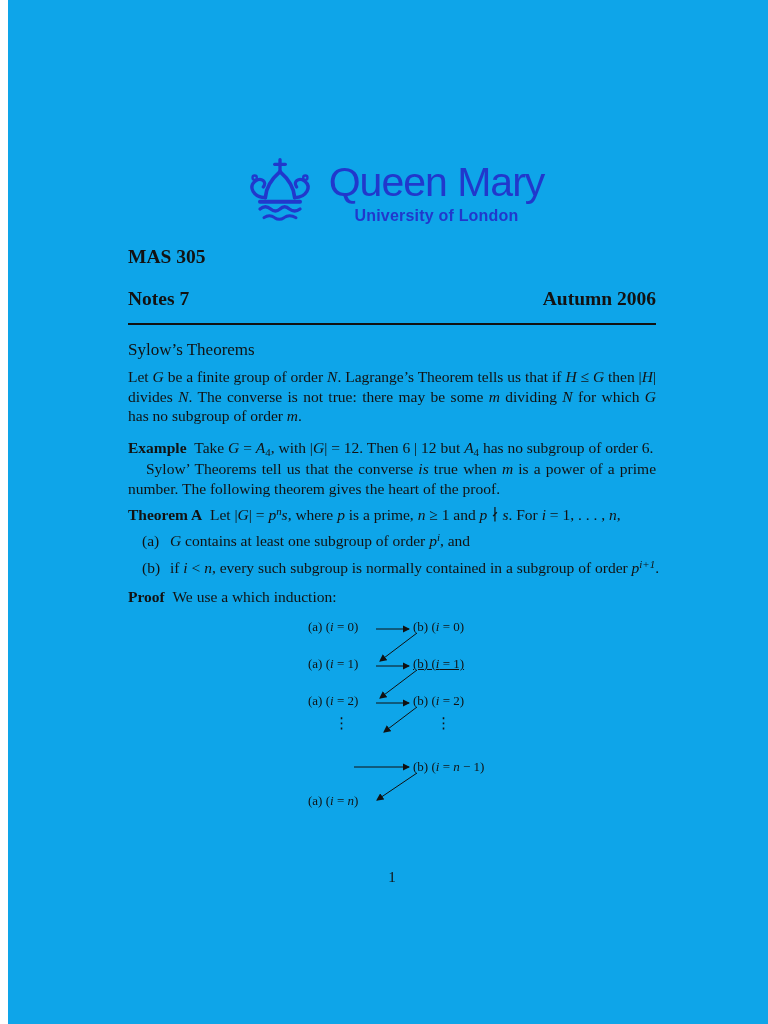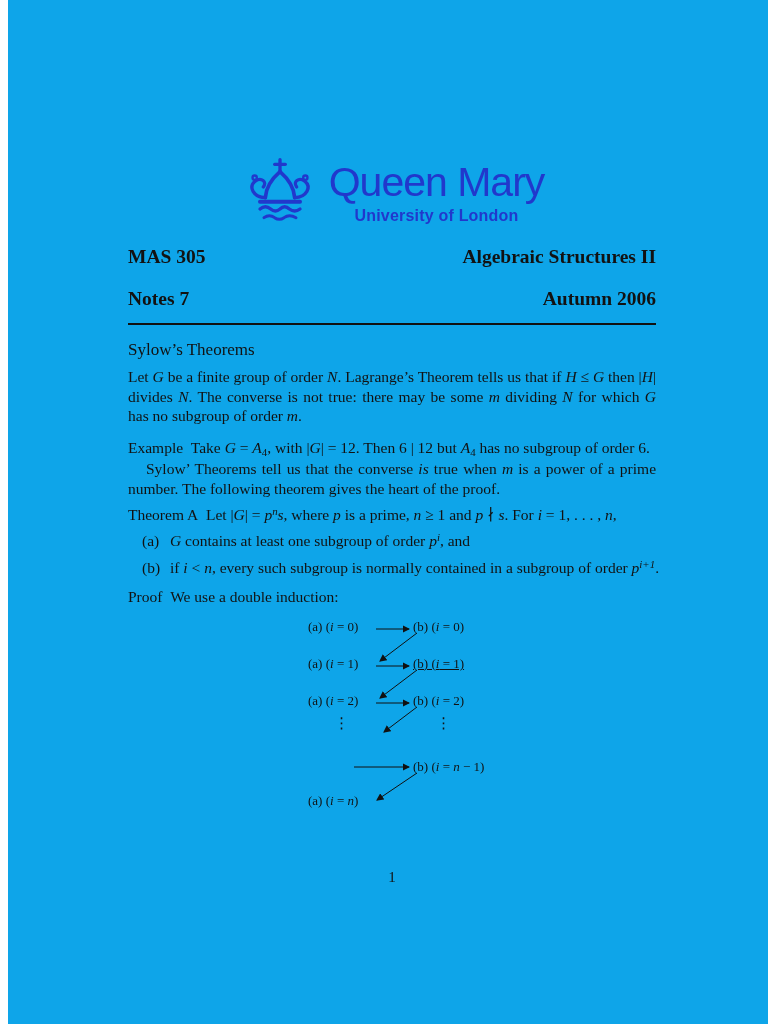--- a/index.html
+++ b/index.html
@@ -12,21 +12,21 @@
   .logo-text{margin-left:9px;display:flex;flex-direction:column;}
   .wordmark{font-family:"Liberation Sans","DejaVu Sans",sans-serif;font-size:41px;line-height:1.05;letter-spacing:-1px;color:#2138cc;}
   .subtitle{font-family:"Liberation Sans","DejaVu Sans",sans-serif;font-size:16px;font-weight:bold;color:#2138cc;margin-top:2px;letter-spacing:0.2px;text-align:center;}
   
   .hdr-row{display:flex;justify-content:space-between;font-weight:bold;font-size:19.5px;}
   .rule{height:1.6px;background:#111;}
   .sec-heading{font-weight:normal;font-size:17px;}
   .body-par{font-size:15.5px;line-height:1.27;text-align:justify;}
   .indent{text-indent:18px;}
   .it{font-style:italic;}
-  .bf{font-weight:normal;}
+  .bf{font-weight:bold;}
   .sup{position:relative;top:-0.45em;font-size:0.7em;}
   .sub{position:relative;top:0.25em;font-size:0.7em;}
   .list-item{display:flex;font-size:15.5px;line-height:1.27;padding-left:14px;}
   .list-marker{width:28px;flex:none;}
   .list-text{flex:1;text-align:justify;}
   
   .diagram{height:205px;}
   .dlabel{position:absolute;font-size:13px;white-space:nowrap;}
   .vdots{position:absolute;font-size:15px;}
   .arrow-svg{position:absolute;left:0;top:0;pointer-events:none;}
@@ -54,21 +54,20 @@
       </svg>
     </span>
     <span class="logo-text">
       <span class="wordmark">Queen Mary</span>
       <span class="subtitle">University of London</span>
     </span>
   </div>
 
   <div class="abs content hdr-row" style="top:246px;">
     <span>MAS 305</span>
-    <span>Algebraic Structures II</span>
   </div>
   <div class="abs content hdr-row" style="top:288px;">
     <span>Notes 7</span>
     <span>Autumn 2006</span>
   </div>
   <div class="abs content rule" style="top:323px;"></div>
 
   <div class="abs content sec-heading" style="top:340px;">Sylow’s Theorems</div>
 
   <div class="abs content body-par" style="top:367px;"><span>Let </span><span class="it">G</span><span> be a finite group of order </span><span class="it">N</span><span>. Lagrange’s Theorem tells us that if </span><span class="it">H</span><span> ≤ </span><span class="it">G</span><span> then |</span><span class="it">H</span><span>| divides </span><span class="it">N</span><span>. The converse is not true: there may be some </span><span class="it">m</span><span> dividing </span><span class="it">N</span><span> for which </span><span class="it">G</span><span> has no subgroup of order </span><span class="it">m</span><span>.</span></div>
@@ -81,21 +80,21 @@
 
   <div class="abs content list-item" style="top:531px;">
     <span class="list-marker">(a)</span>
     <span class="list-text"><span class="it">G</span><span> contains at least one subgroup of order </span><span class="it">p</span><span class="it sup">i</span><span>, and</span></span>
   </div>
   <div class="abs content list-item" style="top:558px;">
     <span class="list-marker">(b)</span>
     <span class="list-text"><span>if </span><span class="it">i</span><span> &lt; </span><span class="it">n</span><span>, every such subgroup is normally contained in a subgroup of order </span><span class="it">p</span><span class="it sup">i+1</span><span>.</span></span>
   </div>
 
-  <div class="abs content body-par" style="top:587px;"><span class="bf">Proof</span><span> We use a double induction:</span></div>
+  <div class="abs content body-par" style="top:587px;"><span class="bf">Proof</span><span> We use a which induction:</span></div>
 
   <div class="abs content diagram" style="top:612px;">
     <div class="dlabel" style="left:180px;top:7px;"><span>(a) (</span><span class="it">i</span><span> = 0)</span></div>
     <div class="dlabel" style="left:285px;top:7px;"><span>(b) (</span><span class="it">i</span><span> = 0)</span></div>
     <div class="dlabel" style="left:180px;top:44px;"><span>(a) (</span><span class="it">i</span><span> = 1)</span></div>
     <div class="dlabel" style="left:285px;top:44px;text-decoration:underline;"><span>(b) (</span><span class="it">i</span><span> = 1)</span></div>
     <div class="dlabel" style="left:180px;top:81px;"><span>(a) (</span><span class="it">i</span><span> = 2)</span></div>
     <div class="dlabel" style="left:285px;top:81px;"><span>(b) (</span><span class="it">i</span><span> = 2)</span></div>
     <div class="vdots" style="left:206px;top:102px;">⋮</div>
     <div class="vdots" style="left:308px;top:102px;">⋮</div>

